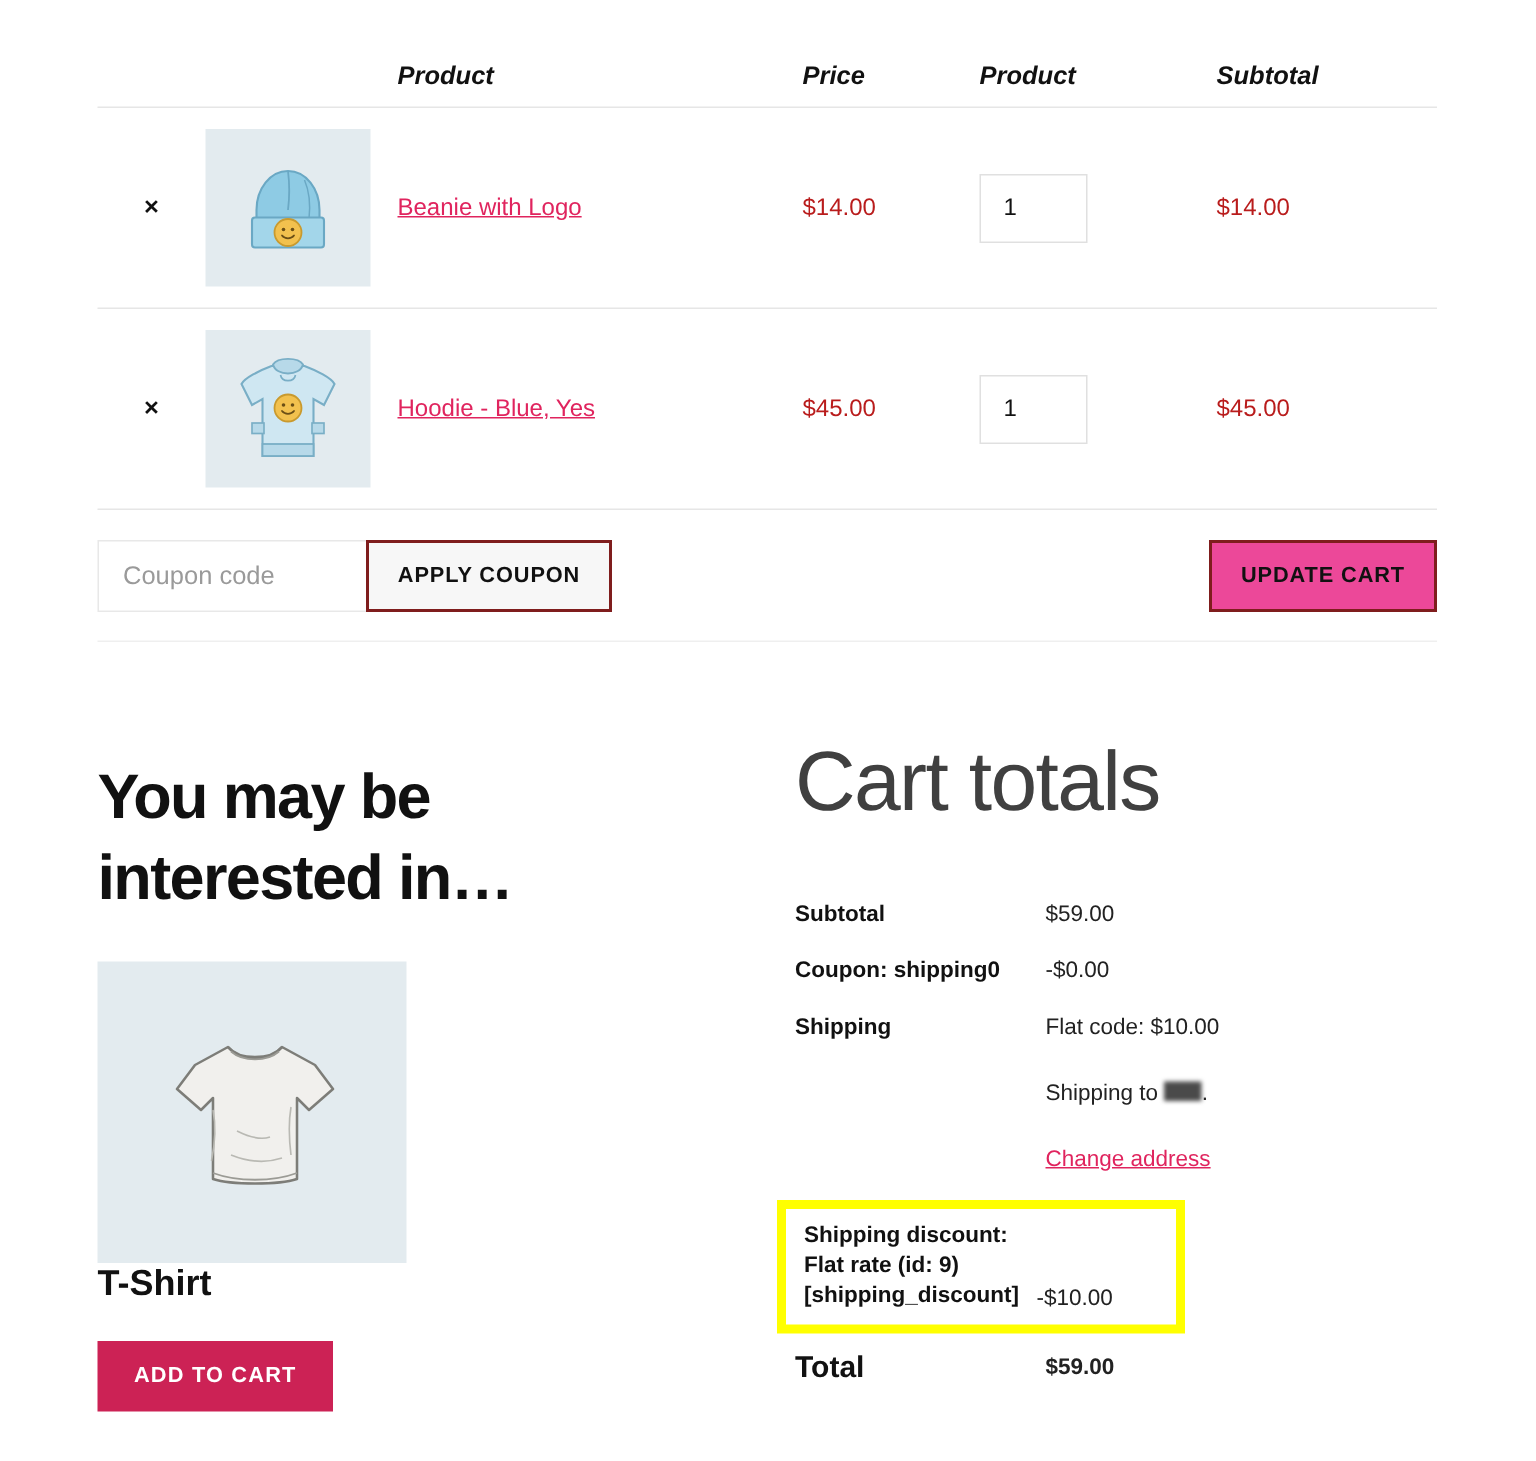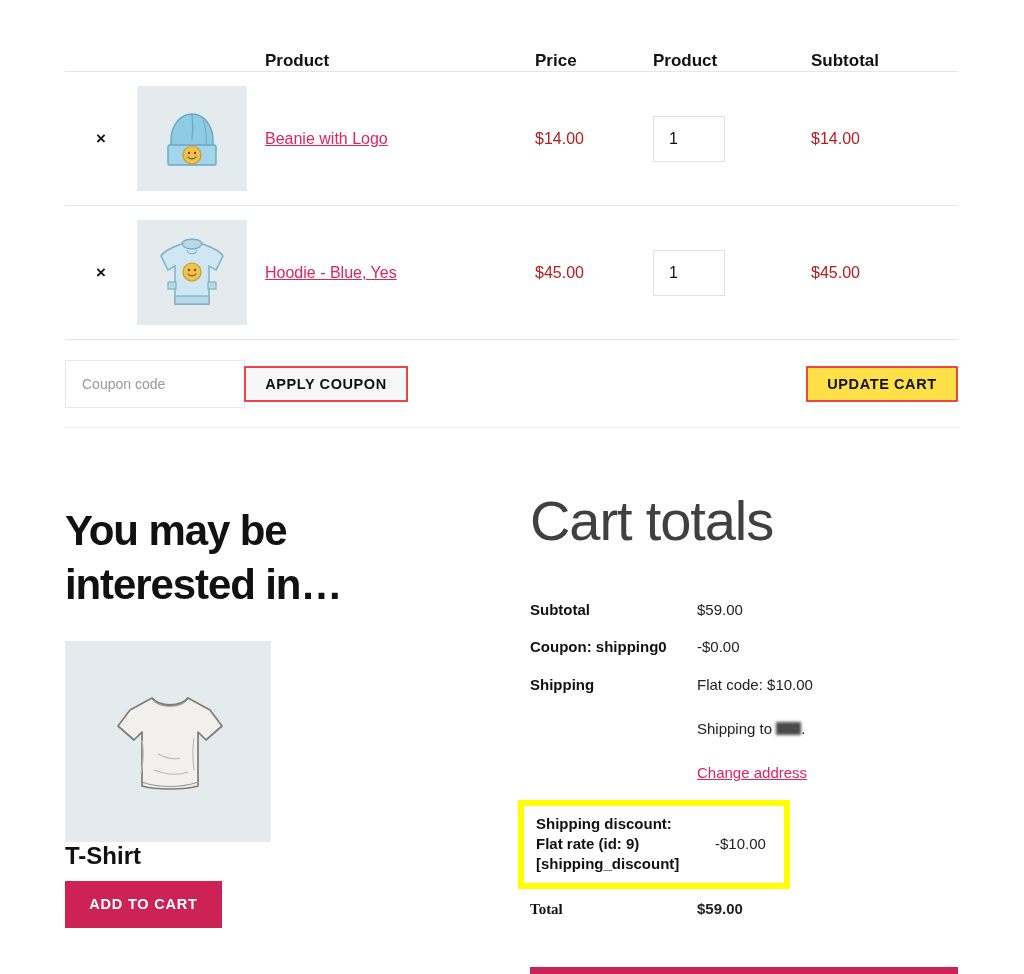--- a/index.html
+++ b/index.html
@@ -9,22 +9,22 @@
     width: 1024px; height: 974px;
     background: #ffffff;
     font-family: "Liberation Sans", sans-serif;
     color: #111111;
     overflow: hidden;
   }
   .page { position: relative; width: 1024px; height: 974px; }
 
   
   .cart-table { position: absolute; left: 65px; top: 30px; width: 893px; }
-  .cart-head { display: flex; align-items: flex-end; height: 42px;
-               border-bottom: 1px solid #e6e6e6; }
+  .cart-head { display: flex; align-items: center; height: 42px;
+               border-bottom: 1px solid #e6e6e6; font-style: italic; }
   .cart-head .col { font-size: 17px; font-weight: bold; color: #111; }
 
   .col-remove { width: 72px; flex: 0 0 72px; text-align: center; }
   .col-thumb  { width: 128px; flex: 0 0 128px; }
   .col-name   { width: 270px; flex: 0 0 270px; }
   .col-price  { width: 118px; flex: 0 0 118px; }
   .col-qty    { width: 158px; flex: 0 0 158px; }
   .col-sub    { width: 147px; flex: 0 0 147px; }
 
   .cart-row { display: flex; align-items: center; height: 134px;
@@ -39,69 +39,69 @@
   .cell-text { font-size: 16px; color: #b91c1c; }
   .qty-box { width: 72px; height: 46px; border: 1px solid #e0e0e0;
              background: #fff; display: flex; align-items: center;
              padding-left: 15px; font-size: 16px; color: #111; }
 
   
   .coupon-row { display: flex; align-items: center; height: 88px;
                 border-bottom: 1px solid #efefef; }
   .coupon-input { width: 180px; height: 48px; border: 1px solid #e8e8e8;
                   background: #fff; display: flex; align-items: center;
-                  padding-left: 16px; font-size: 14px; color: #9a9a9a; }
-  .btn-outline { height: 36px; border: 2px solid #ef4444; background: #f7f7f7;
+                  padding-left: 16px; font-size: 17px; color: #9a9a9a; }
+  .btn-outline { height: 48px; border: 2px solid #7f1d1d; background: #f7f7f7;
                  color: #111; font-size: 14.5px; font-weight: bold;
                  letter-spacing: .6px; display: flex; align-items: center;
                  justify-content: center; cursor: pointer; }
   .apply-btn { width: 164px; margin-left: -1px; }
-  .update-btn { width: 152px; background: #fde047; margin-left: auto; }
+  .update-btn { width: 152px; background: #ec4899; margin-left: auto; }
 
   
   .upsell { position: absolute; left: 65px; top: 504px; width: 420px; }
   .upsell h2 { margin: 0; font-size: 42px; line-height: 1.28;
                font-weight: bold; letter-spacing: -1.1px; color: #111; }
   .upsell-thumb { margin-top: 29px; width: 206px; height: 201px;
                   background: #e3ebef; display: flex; align-items: center;
                   justify-content: center; }
   .upsell-title { font-size: 24px; font-weight: bold; color:#111; }
   .upsell-price { margin-top: 9px; font-size: 19px; color: #111; }
   .btn-solid { background: #cc2255; color: #fff; border: none;
                font-size: 14.5px; font-weight: bold; letter-spacing: .8px;
                display: flex; align-items: center; justify-content: center;
                cursor: pointer; font-family: "Liberation Sans", sans-serif; }
-  .add-cart-btn { margin-top: 11px; width: 157px; height: 47px; }
+  .add-cart-btn { margin-top: 24px; width: 157px; height: 47px; }
 
   
   .totals { position: absolute; left: 530px; top: 488px; width: 428px; }
   .totals h2 { margin: 0; font-size: 56px; font-weight: normal;
                letter-spacing: -1.1px; color: #404040; }
   .totals-table { margin-top: 47px; width: 428px; }
   .t-row { display: flex; align-items: flex-start; margin-bottom: 17px; }
   .t-label { width: 167px; flex: 0 0 167px; font-size: 15px;
              font-weight: bold; color: #111; line-height: 1.35; }
   .t-value { font-size: 15px; color: #222; line-height: 1.35; }
   .ship-lines { font-size: 15px; color: #222; line-height: 1.35; }
   .ship-lines div { margin-bottom: 24px; }
   .ship-lines div:last-child { margin-bottom: 0; }
   .redacted { display: inline-block; width: 25px; height: 13px;
               background: #4a4a4a; vertical-align: -1px;
               filter: blur(1.4px); }
   .link-pink { color: #e0245e; text-decoration: underline; cursor: pointer; }
 
   .hl-box { border: 6px solid #ffff00; padding: 8px 10px 9px 12px;
             margin: 6px 0 10px -12px; width: 272px; }
-  .hl-inner { display: flex; align-items: center; gap: 24px; }
+  .hl-inner { display: flex; align-items: flex-end; }
   .hl-label { width: 155px; flex: 0 0 155px; font-size: 15px;
               font-weight: bold; color: #111; line-height: 1.32; }
   .hl-value { font-size: 15px; color: #222; }
 
   .total-row { display: flex; align-items: center; margin-top: 4px; }
-  .total-row .t-label { font-size: 15px; font-family: Liberation Serif, serif; }
+  .total-row .t-label { font-size: 20px; }
   .total-row .t-value { font-size: 15px; font-weight: bold; }
 
   .checkout-btn { margin-top: 48px; width: 428px; height: 52px; font-size: 15px; }
   .arrow { margin-left: 9px; font-size: 16px; }
 </style>
 </head>
 <body>
 
 <div class="page">
 

